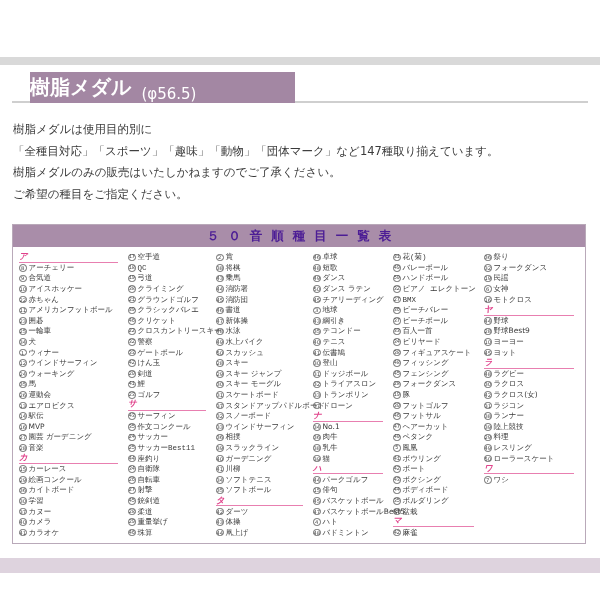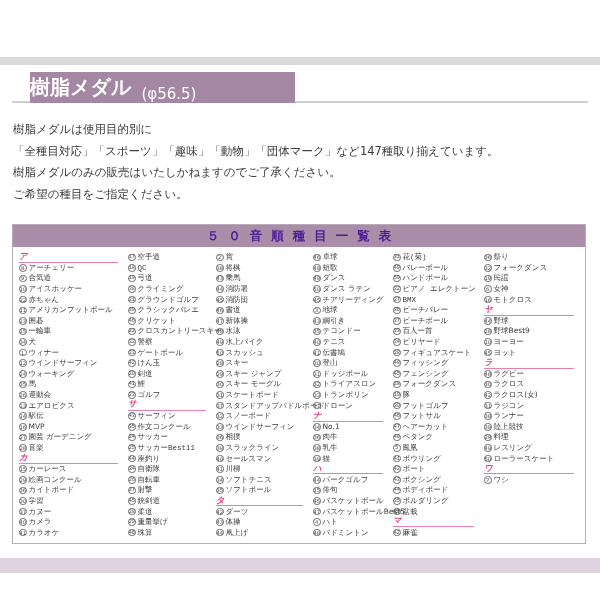--- a/index.html
+++ b/index.html
@@ -350,21 +350,21 @@
         <div class="item">
           <span class="cnum">36</span>
           <span>相撲</span>
         </div>
         <div class="item">
           <span class="cnum">39</span>
           <span>スラックライン</span>
         </div>
         <div class="item">
           <span class="cnum">40</span>
-          <span>セールスマン</span>
+          <span>ガーデニング</span>
         </div>
         <div class="item">
           <span class="cnum">41</span>
           <span>川柳</span>
         </div>
         <div class="item">
           <span class="cnum">34</span>
           <span>ソフトテニス</span>
         </div>
         <div class="item">

